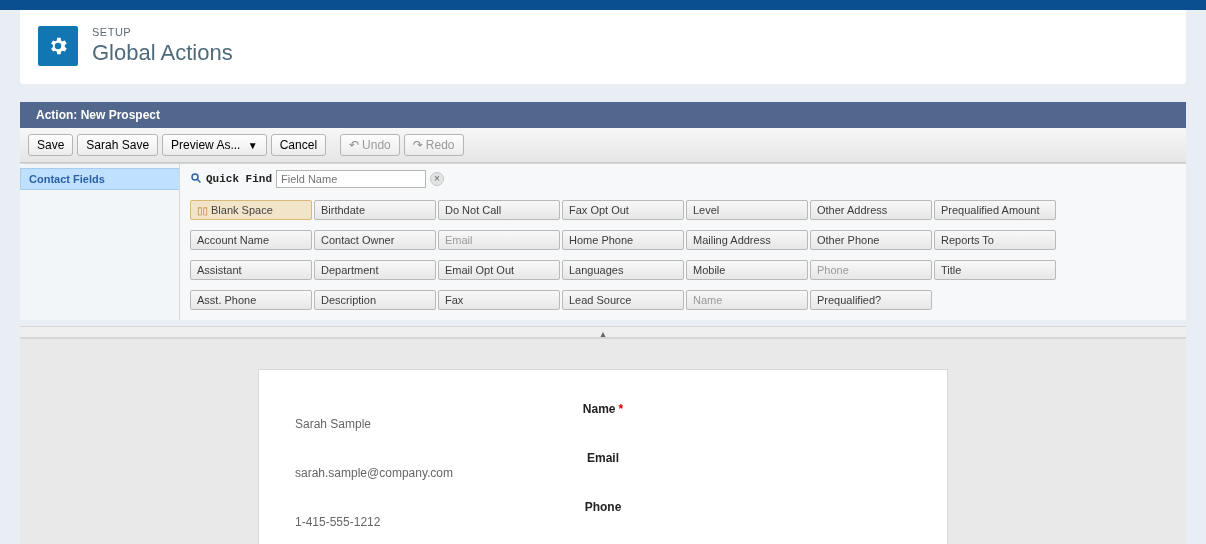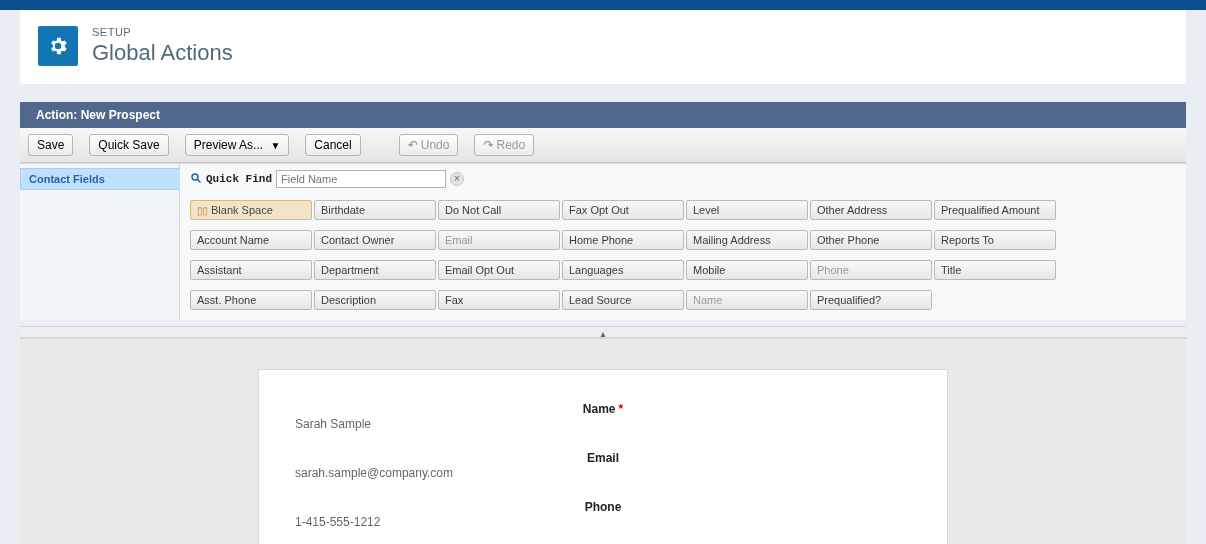--- a/index.html
+++ b/index.html
@@ -38,21 +38,21 @@
     font-weight: bold;
     padding: 6px 16px;
     font-size: 12px;
   }
   .toolbar {
     background: linear-gradient(#f7f7f7,#e6e6e6);
     border-bottom: 1px solid #c9c9c9;
     padding: 6px 8px;
     display: flex;
     align-items: center;
-    gap: 16px;
+    gap: 4px;
   }
   .btn {
     background: linear-gradient(#fefefe,#ececec);
     border: 1px solid #b5b5b5;
     border-radius: 3px;
     padding: 3px 8px;
     font-size: 12px;
     cursor: pointer;
   }
   .btn.disabled { color: #9a9a9a; cursor: default; }
@@ -91,21 +91,21 @@
     display: flex;
     align-items: center;
     gap: 4px;
     margin-bottom: 4px;
   }
   .quickfind-label { font-weight: bold; font-size: 11px; font-family: Liberation Mono, monospace; }
   .quickfind input {
     border: 1px solid #b5b5b5;
     padding: 2px 4px;
     font-size: 11px;
-    width: 170px;
+    width: 150px;
     color: #777;
   }
   .clear-round {
     width: 14px; height: 14px; border-radius: 50%; background: #e3e3e3;
     border: 1px solid #c7c7c7; color: #666; font-size: 10px; line-height: 12px;
     text-align: center; cursor: pointer;
   }
   .field-grid {
     display: grid;
     grid-template-columns: repeat(7, 122px);
@@ -178,21 +178,21 @@
     <div class="header-eyebrow">SETUP</div>
     <div class="header-title">Global Actions</div>
   </div>
 </div>
 
 <div class="page">
   <div class="action-bar">Action: New Prospect</div>
 
   <div class="toolbar">
     <button class="btn">Save</button>
-    <button class="btn">Quick Save</button>
+    <button class="btn">Sarah Save</button>
     <button class="btn preview-wrap">
       <span>Preview As...</span>
       <span class="preview-caret">▼</span>
     </button>
     <button class="btn">Cancel</button>
     <span class="tb-sep"></span>
     <button class="btn disabled">
       <span class="arrow-rot">↶</span><span>Undo</span>
     </button>
     <button class="btn disabled">

